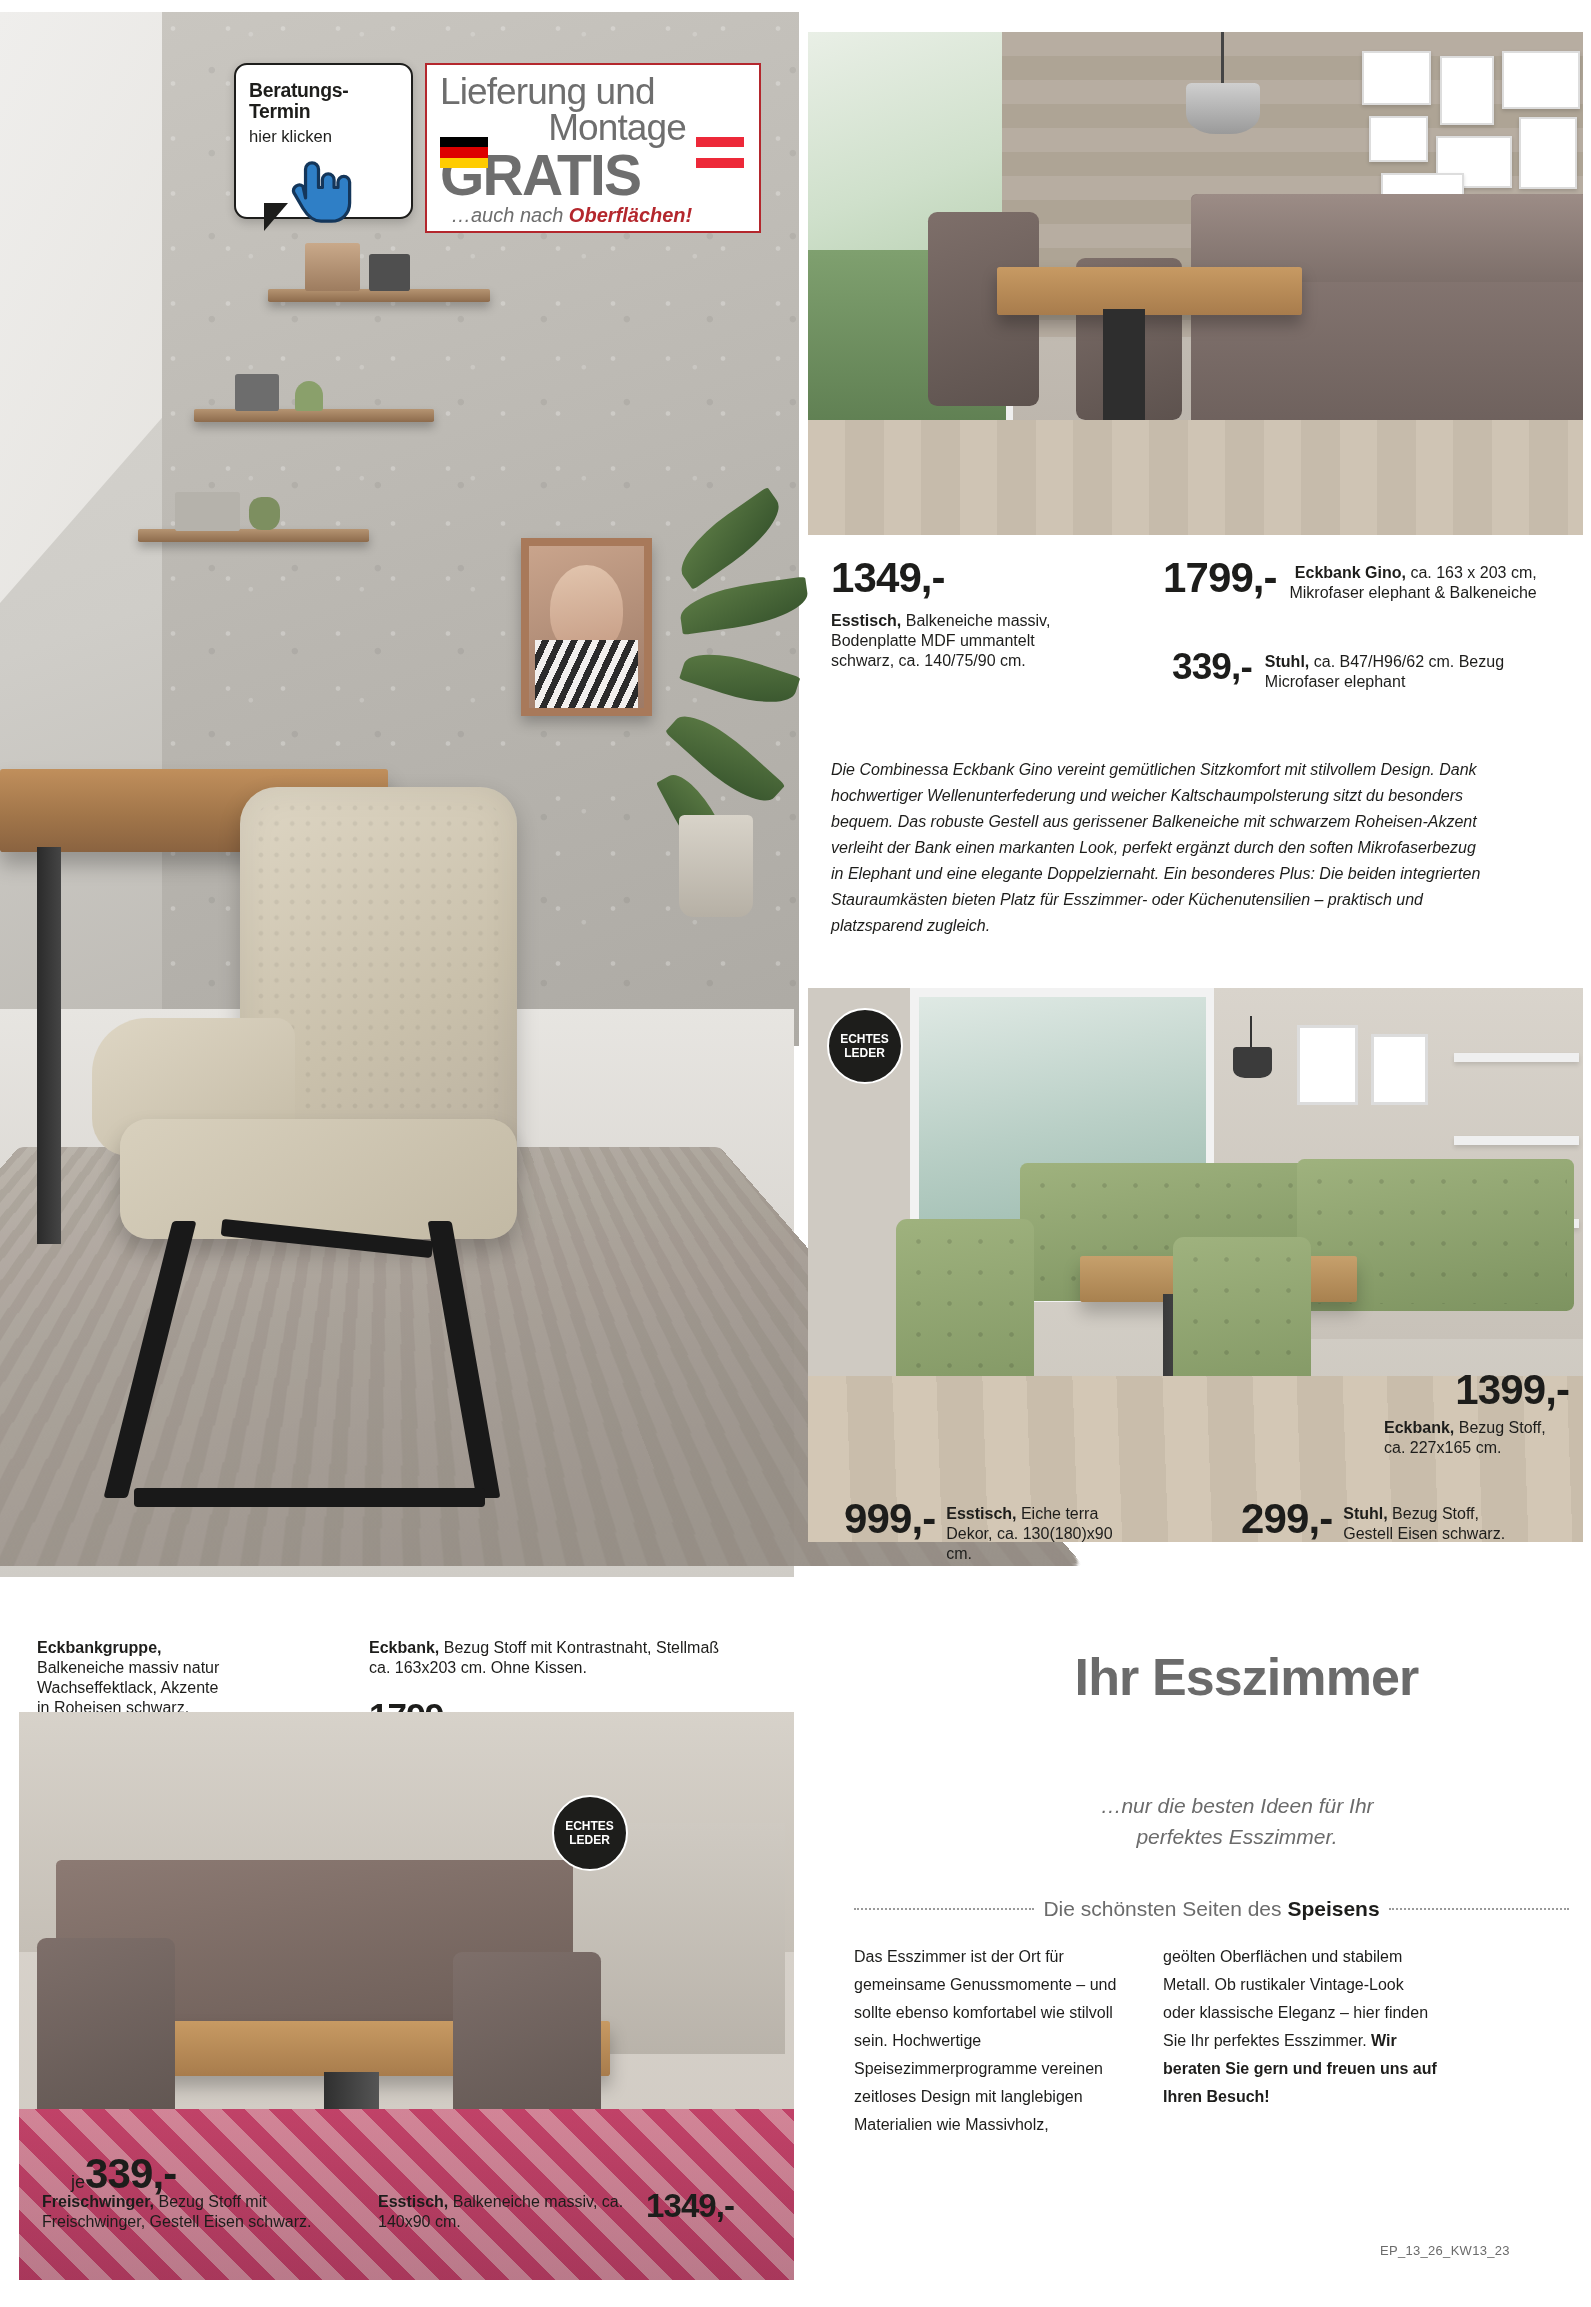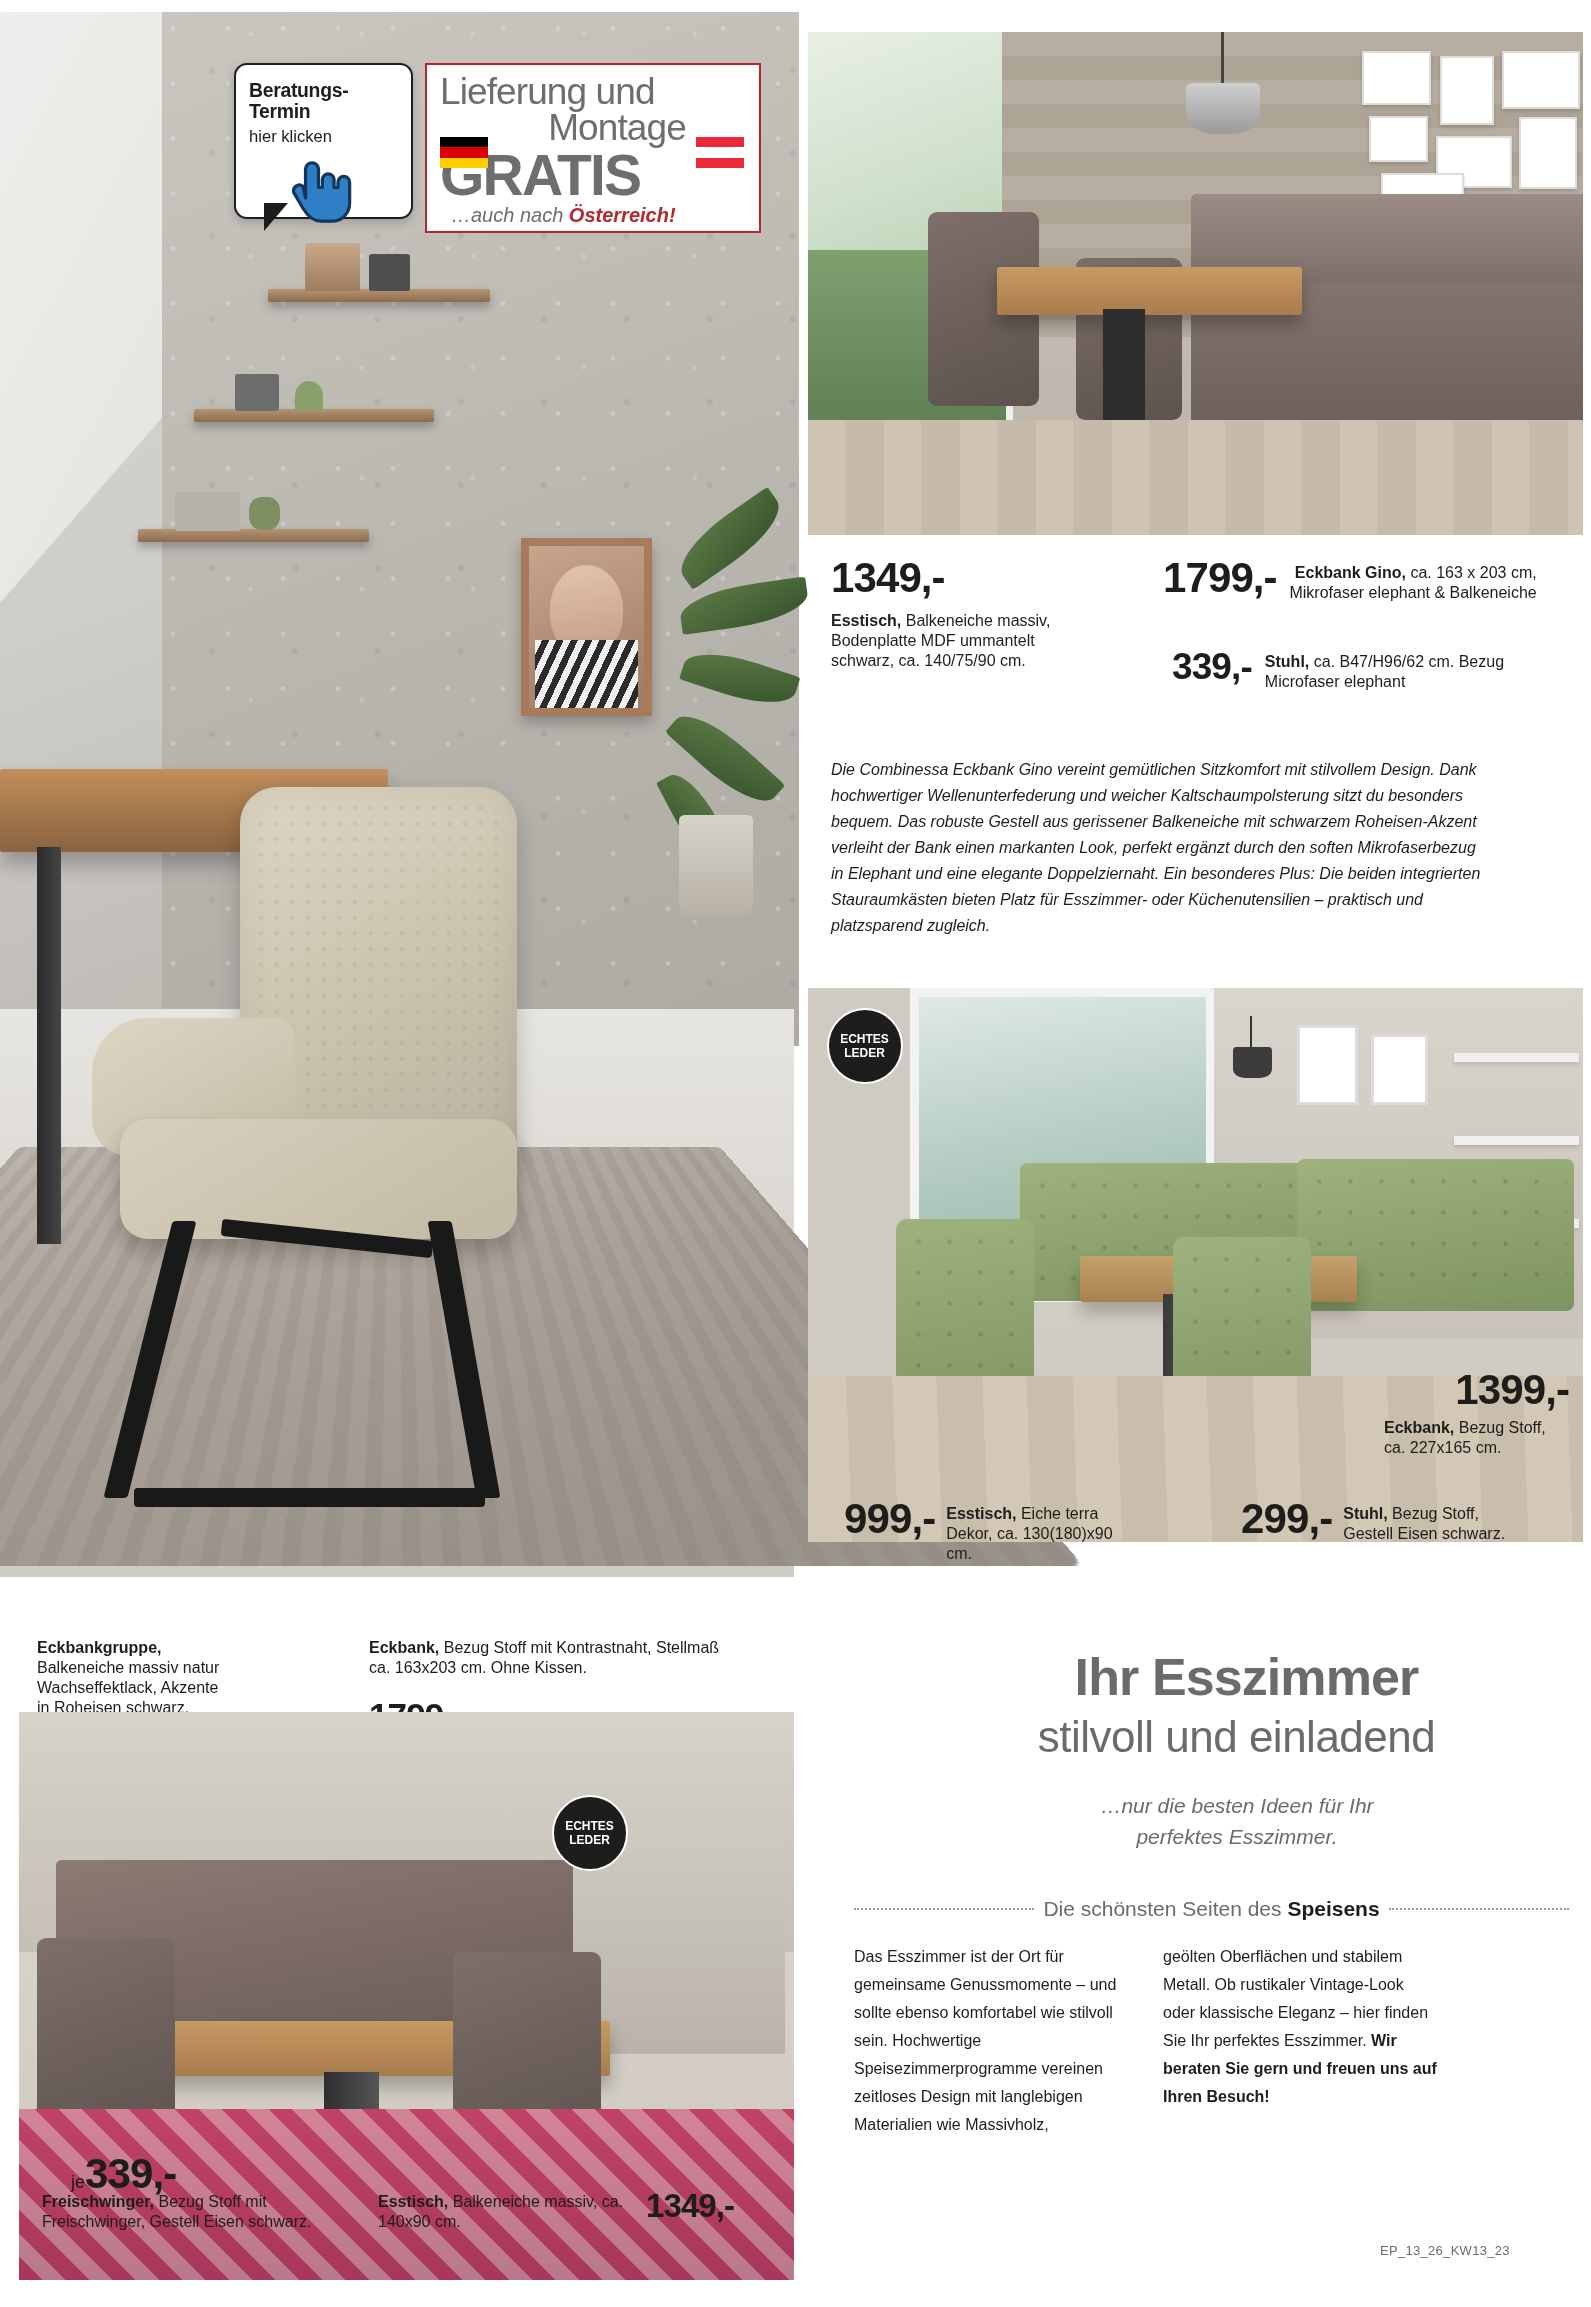--- a/index.html
+++ b/index.html
@@ -367,21 +367,21 @@
         <path d="M22 40 V18 a5 5 0 0 1 10 0 v14 h3 v-6 a4.5 4.5 0 0 1 9 0 v6 h3 v-4 a4.5 4.5 0 0 1 9 0 v16 c0 8-6 14-14 14 h-8 c-7 0-11-5-14-10 l-7-12 a4.5 4.5 0 0 1 7-5 z" fill="#2f7fc6" stroke="#14365a" stroke-width="2.5" stroke-linejoin="round"></path>
       </svg>
     </div>
 
     <div class="abs" id="gratis-box">
       <div class="flag-de"></div>
       <div class="flag-at"></div>
       <div class="l1">Lieferung und</div>
       <div class="l2">Montage</div>
       <div class="l3">GRATIS</div>
-      <div class="l4"><span>…auch nach </span><b>Österreich!</b></div>
+      <div class="l4"><span>…auch nach </span><b>Oberflächen!</b></div>
     </div>
   </div>
 
   <div class="abs" id="photo-brown">
     <div class="pb-window"></div>
     <div class="pb-wall"></div>
     <div class="pb-lamp">
       <div class="cord"></div>
         <div class="shade"></div>
     </div>
@@ -503,21 +503,20 @@
   </div>
   <div class="cap abs" id="cap-freischwinger">
     <b>Freischwinger,</b><span> Bezug Stoff mit Freischwinger, Gestell Eisen schwarz.</span>
   </div>
   <div class="cap abs" id="cap-esstisch-bl">
     <b>Esstisch,</b><span> Balkeneiche massiv, ca. 140x90 cm.</span>
   </div>
   <div class="abs" id="price-1349-bl">1349,-</div>
 
   <div class="abs" id="heading-1">Ihr Esszimmer</div>
-  <div class="abs" id="heading-2">stilvoll und einladend</div>
   <div class="abs" id="sub-1">
     <div>…nur die besten Ideen für Ihr</div>
     <div>perfektes Esszimmer.</div>
   </div>
 
   <div class="abs" id="divider-line">
     <span class="dots"></span>
     <span id="divider-text"><span>Die schönsten Seiten des </span><b>Speisens</b></span>
     <span class="dots"></span>
   </div>

